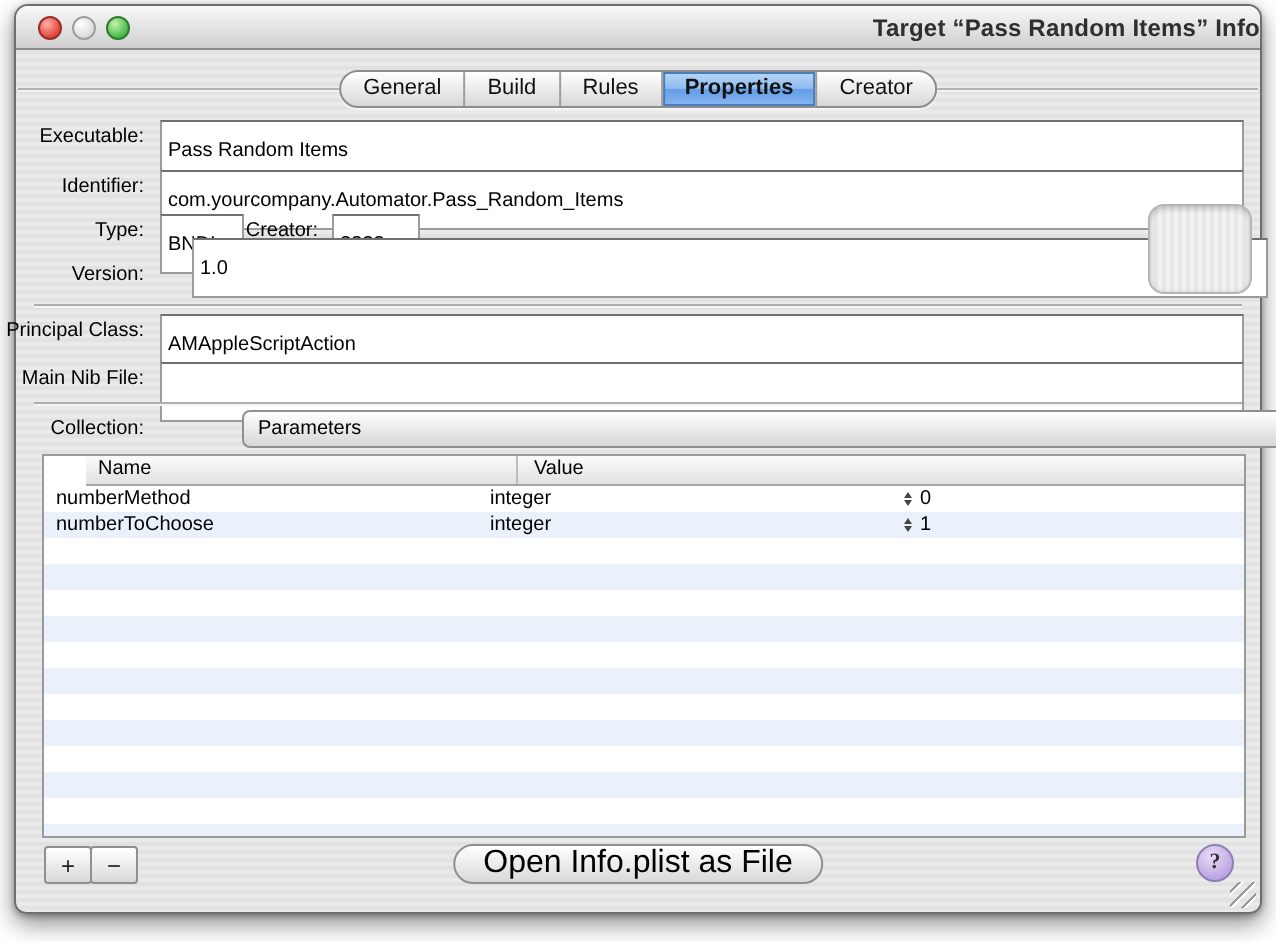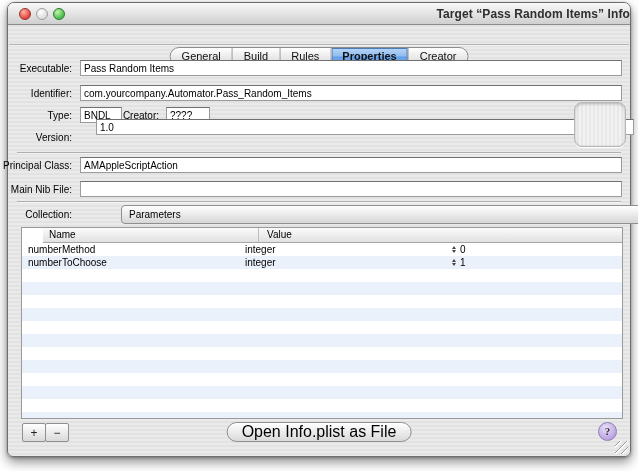--- a/index.html
+++ b/index.html
@@ -29,38 +29,37 @@
   .tl.green { left: 45px; background: radial-gradient(circle at 35% 30%, #c5f2a7, #49ba4d 70%); border: 1px solid #2c7c2e; }
 
   
   .tabline { position: absolute; top: 41px; left: 1px; right: 1px; height: 2px;
     border-top: 1px solid #b2b2b2; border-bottom: 1px solid #f3f3f3; }
   .segctrl {
     position: absolute; top: 32px; left: 50%; transform: translateX(-50%);
     display: flex; height: 19px; border: 1px solid #8d8d8d; border-radius: 10px;
     overflow: hidden; background: linear-gradient(#ffffff, #d8d8d8);
     box-shadow: 0 1px 1px rgba(255,255,255,0.8);
-    margin-top: 12px;
   }
   .seg {
     padding: 0 11px; line-height: 17px; font-size: 11px; color: #111;
     border-left: 1px solid #9d9d9d; white-space: nowrap; cursor: default;
   }
   .seg:first-child { border-left: none; }
   .seg.selected {
     background: linear-gradient(#b9d7f6 0%, #8fbcf0 48%, #619de8 52%, #8ab7ef 100%);
     box-shadow: inset 0 0 0 1px #4a7cb8;
     font-weight: bold;
   }
 
   
   .flabel { position: absolute; white-space: nowrap; font-size: 10px; line-height: 17px; color: #000; }
   .ra { right: 558px; }
   input.ffield {
-    position: absolute; height: 16px; font-size: 10px; padding: 0 3px;
+    position: absolute; height: 16px; font-size: 10px; padding: 14px 3px;
     border: 1px solid #9b9b9b; border-top-color: #707070; background: #fff;
     font-family: "Liberation Sans", sans-serif; color: #000;
   }
   .divider { position: absolute; left: 9px; right: 9px; height: 2px;
     border-top: 1px solid #aeaeae; border-bottom: 1px solid #f4f4f4; }
 
   .iconwell {
     position: absolute; left: 566px; top: 99px; width: 52px; height: 45px;
     border-radius: 8px; border: 1px solid #b5b5b5;
     background: repeating-linear-gradient(to right, #f2f2f2 0 2px, #e8e8e8 2px 4px);

